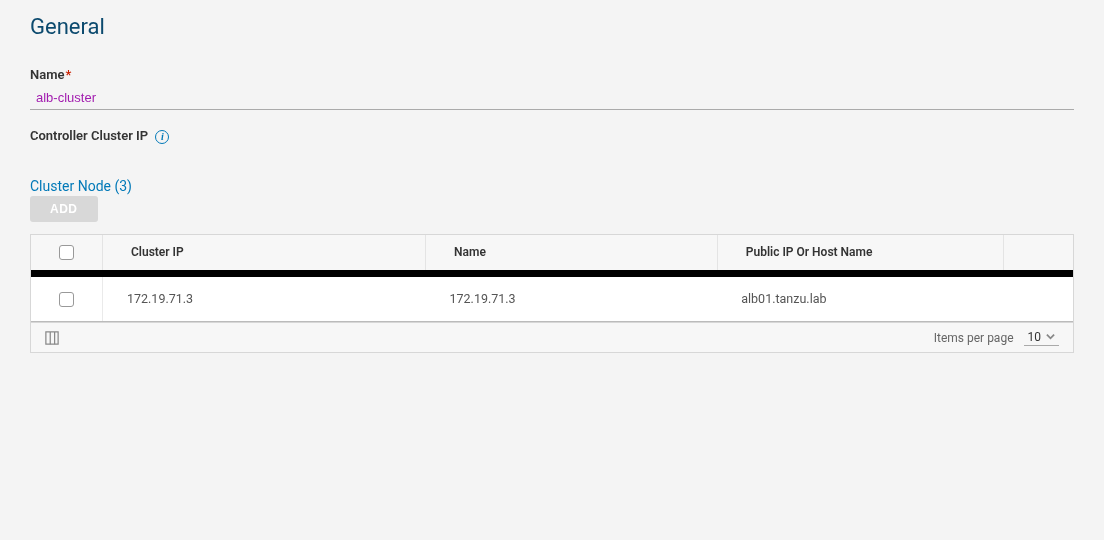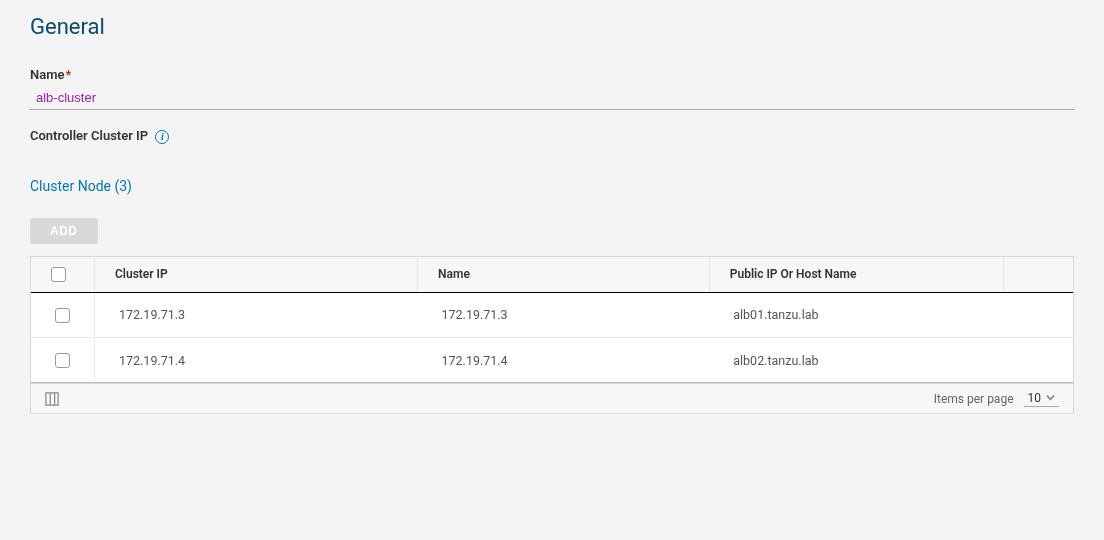--- a/index.html
+++ b/index.html
@@ -69,21 +69,21 @@
     }
     .form-input.highlighted {
       background: #eaf3fb;
     }
     .section-link {
       display: inline-block;
       color: #0279b8;
       font-size: 14px;
       font-weight: 400;
       margin-top: 16px;
-      margin-bottom: 24px;
+      margin-bottom: 2px;
       cursor: pointer;
     }
     .add-button {
       display: inline-block;
       background: #d8d8d8;
       color: #fff;
       border: none;
       border-radius: 3px;
       padding: 6px 20px;
       font-size: 12px;
@@ -101,22 +101,22 @@
       border-collapse: collapse;
     }
     .data-table thead {
       background: #f7f7f7;
     }
     .data-table th {
       text-align: left;
       font-size: 12px;
       font-weight: 600;
       color: #333;
-      padding: 10px 20px;
-      border-bottom: 1px solid #000000;
+      padding: 10px 28px;
+      border-bottom: 7px solid #000000;
       border-right: 1px solid #e4e4e4;
     }
     .data-table th:last-child {
       border-right: none;
     }
     .data-table td {
       font-size: 12.5px;
       color: #555;
       padding: 14px 24px;
       border-bottom: 1px solid #eaeaea;
@@ -226,27 +226,20 @@
           <th>Public IP Or Host Name</th>
           <th style="width:70px;"></th>
         </tr>
       </thead>
       <tbody>
         <tr>
           <td class="checkbox-col"><input type="checkbox" style=""></td>
           <td>172.19.71.3</td>
           <td>172.19.71.3</td>
           <td>alb01.tanzu.lab</td>
-          <td></td>
-        </tr>
-        <tr>
-          <td class="checkbox-col"><input type="checkbox" style=""></td>
-          <td>172.19.71.4</td>
-          <td>172.19.71.4</td>
-          <td>alb02.tanzu.lab</td>
           <td></td>
         </tr>
       </tbody>
     </table>
     <div class="table-footer">
       <span class="col-toggle-icon">
         <svg viewBox="0 0 16 16">
             <rect x="1" y="1" width="14" height="14" fill="none" stroke="#888" stroke-width="1.4"></rect>
             <line x1="6" y1="1" x2="6" y2="15" stroke="#888" stroke-width="1.4"></line>
             <line x1="11" y1="1" x2="11" y2="15" stroke="#888" stroke-width="1.4"></line>

